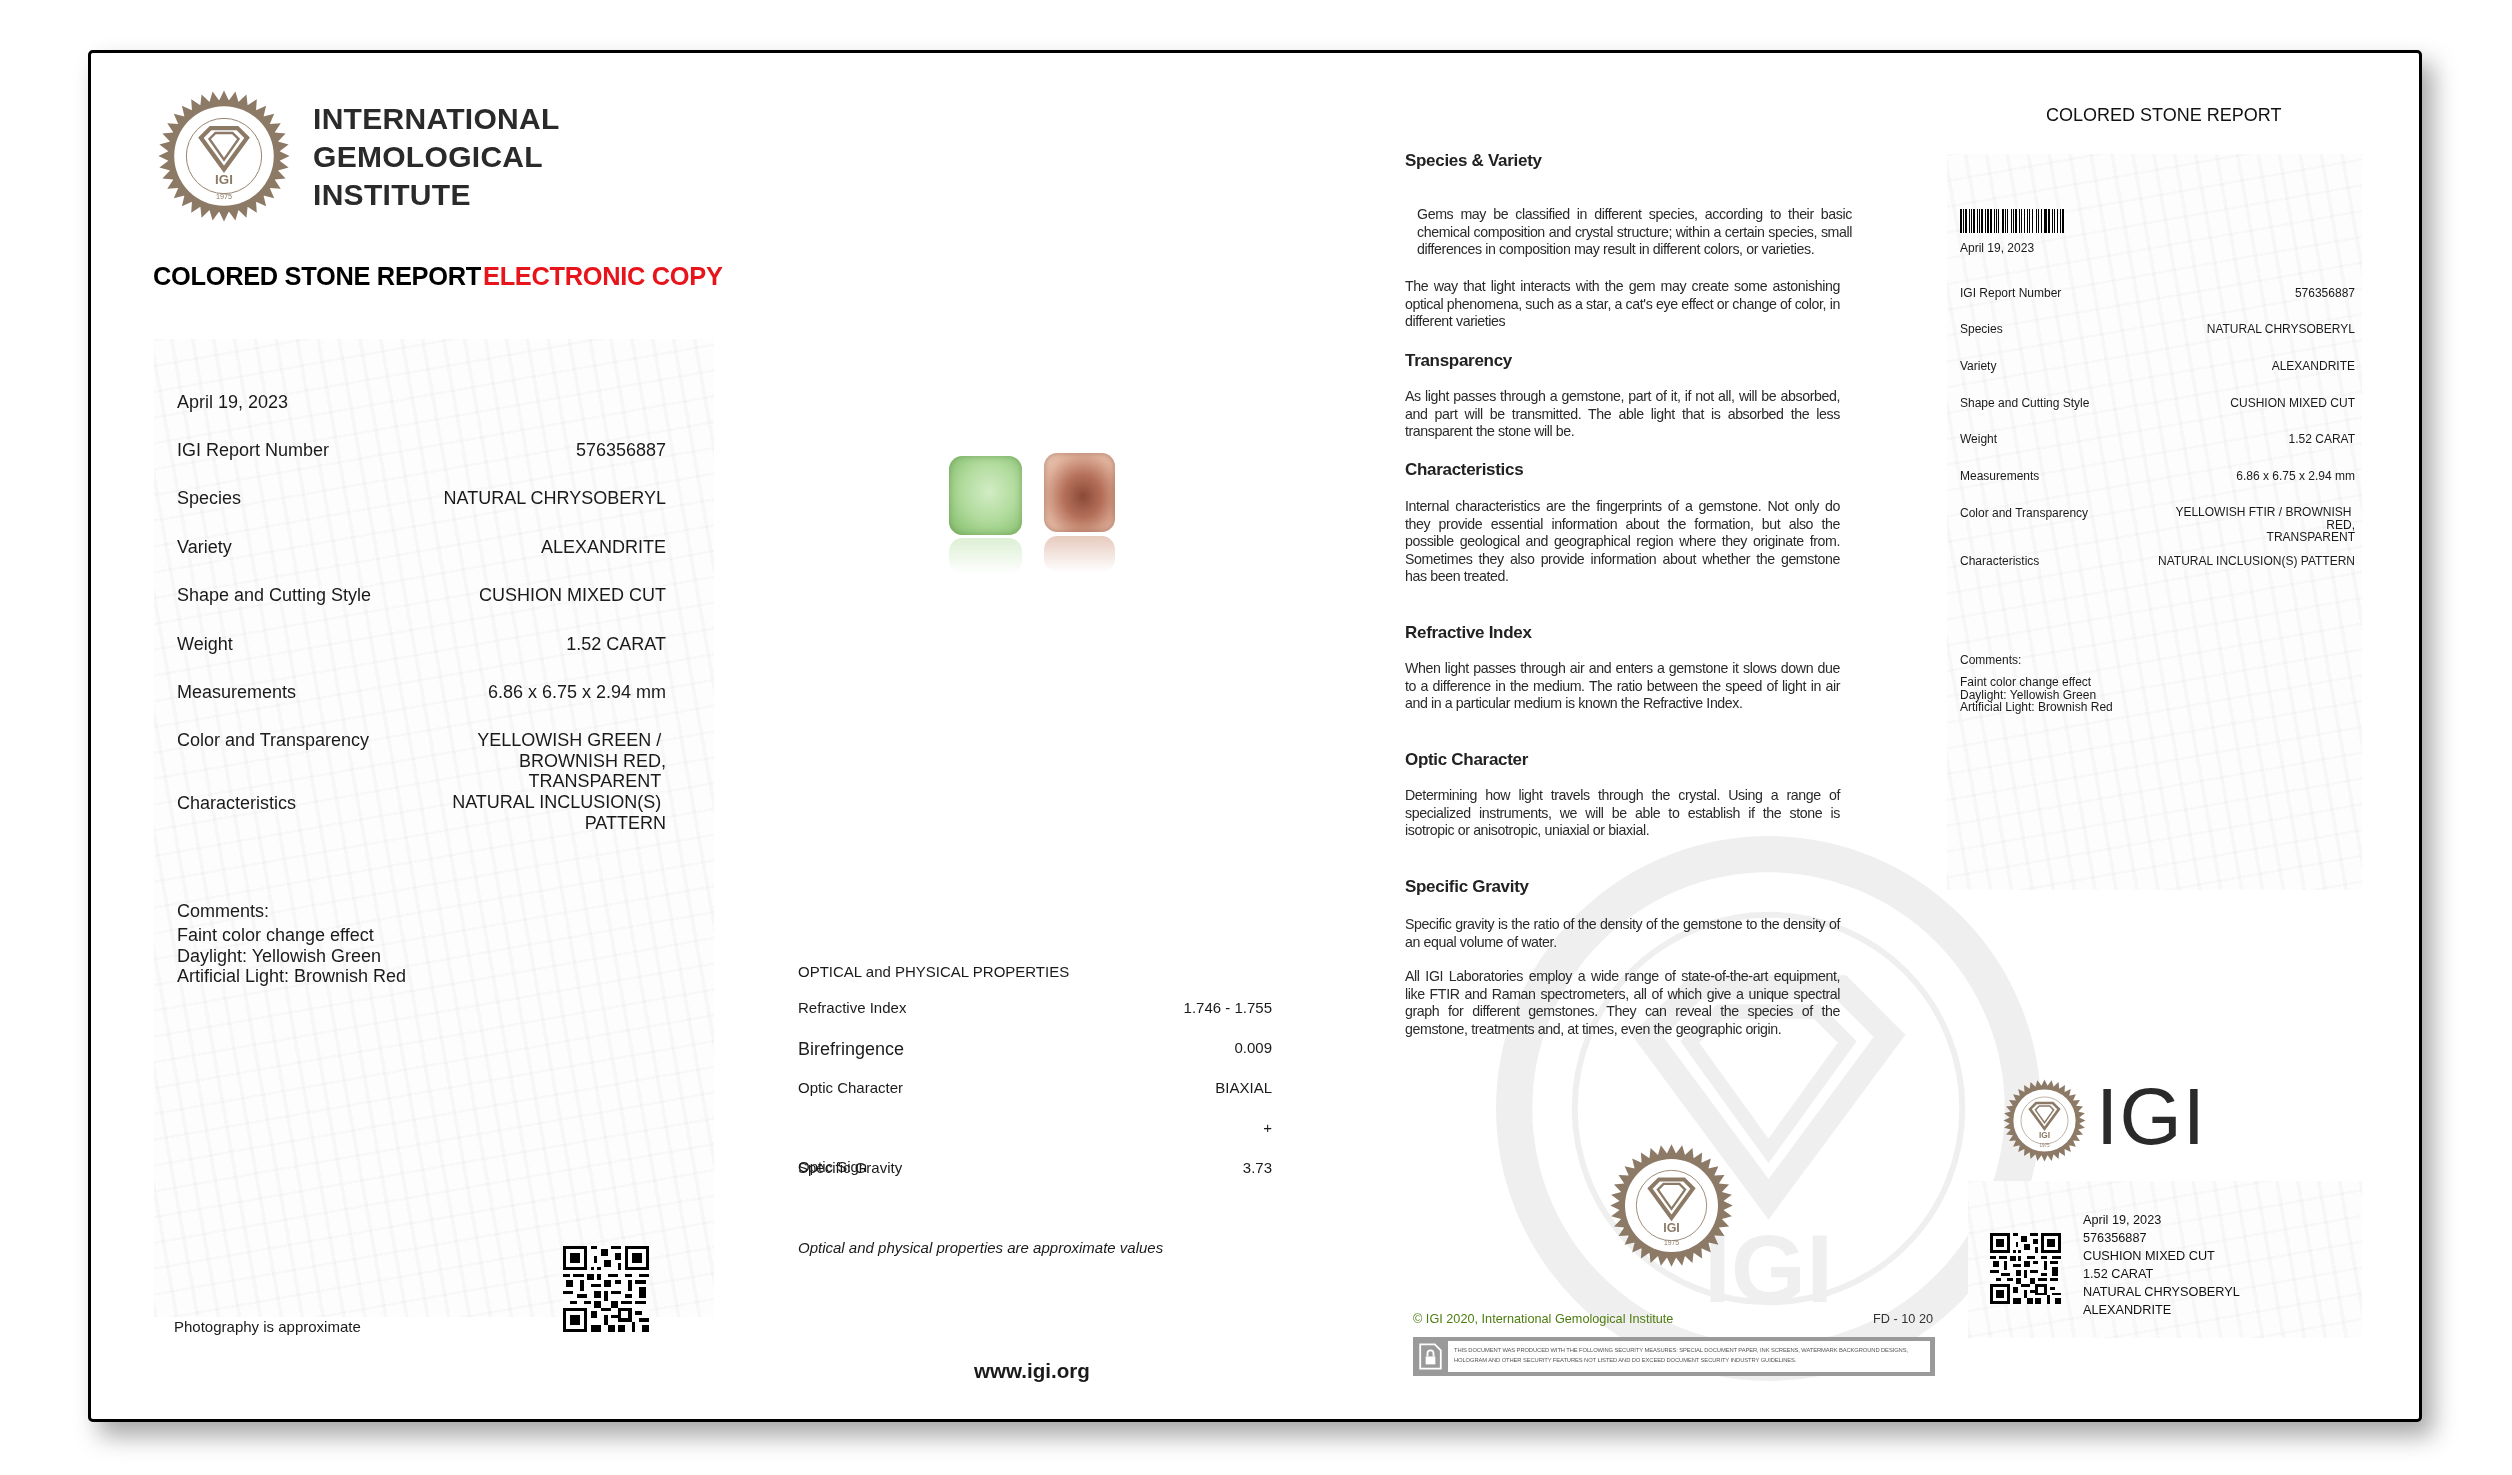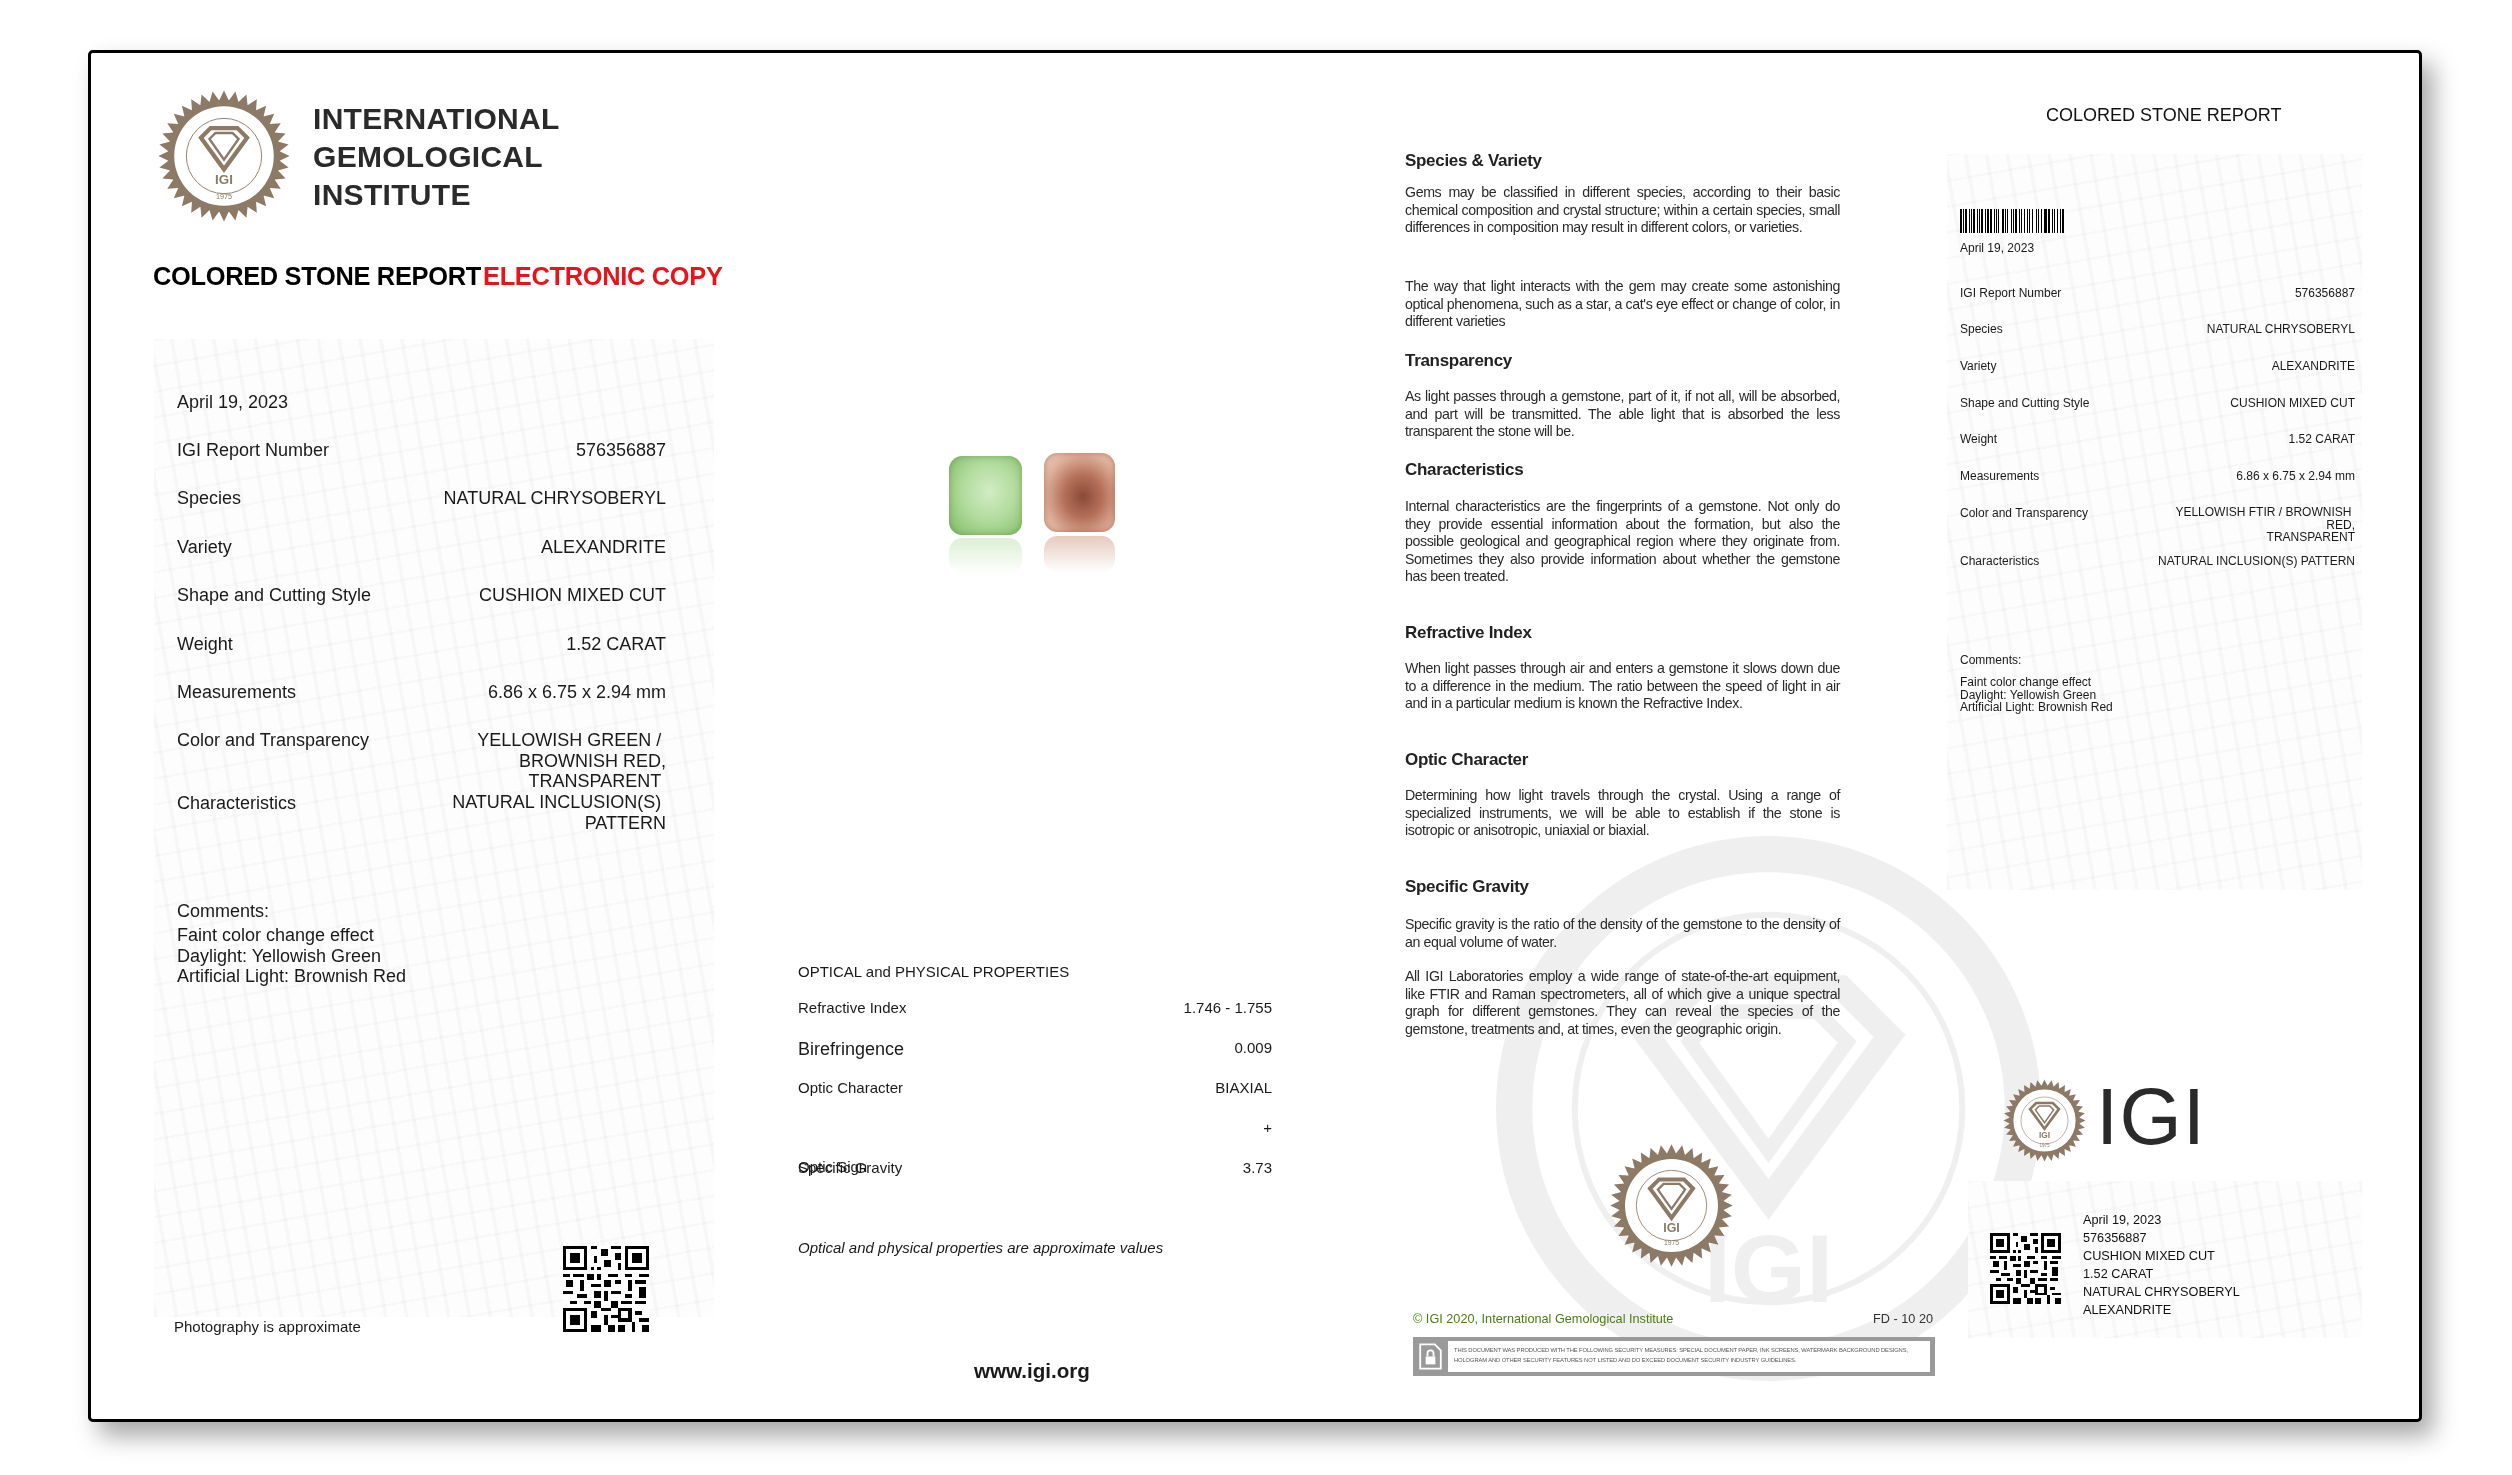--- a/index.html
+++ b/index.html
@@ -186,21 +186,21 @@
 
 <svg class="big-seal-bg" style="left:1496px; top:836px;" width="545" height="545" viewBox="-450 -450 900 900">
   <circle r="420" fill="none" stroke="#000" stroke-width="60"></circle>
   <circle r="320" fill="none" stroke="#000" stroke-width="10"></circle>
   <path d="M-200,-120 L-120,-200 L120,-200 L200,-120 L0,150 Z" fill="none" stroke="#000" stroke-width="40"></path>
   <path d="M-130,-110 L-80,-160 L80,-160 L130,-110 L0,70 Z" fill="none" stroke="#000" stroke-width="24"></path>
   <text x="0" y="320" text-anchor="middle" font-family="Liberation Sans, sans-serif" font-weight="bold" font-size="160" fill="#000">IGI</text>
 </svg>
 
 <div class="tx-head" style="top:151px;">Species &amp; Variety</div>
-<div class="tx-para" style="top:184px;">Gems may be classified in different species, according to their basic chemical composition and crystal structure; within a certain species, small differences in composition may result in different colors, or varieties.</div>
+<div class="tx-para" style="top:206px;margin-left:12px;">Gems may be classified in different species, according to their basic chemical composition and crystal structure; within a certain species, small differences in composition may result in different colors, or varieties.</div>
 <div class="tx-para" style="top:278px;">The way that light interacts with the gem may create some astonishing optical phenomena, such as a star, a cat's eye effect or change of color, in different varieties</div>
 
 <div class="tx-head" style="top:351px;">Transparency</div>
 <div class="tx-para" style="top:388px;">As light passes through a gemstone, part of it, if not all, will be absorbed, and part will be transmitted. The able light that is absorbed the less transparent the stone will be.</div>
 
 <div class="tx-head" style="top:460px;">Characteristics</div>
 <div class="tx-para" style="top:498px;">Internal characteristics are the fingerprints of a gemstone. Not only do they provide essential information about the formation, but also the possible geological and geographical region where they originate from. Sometimes they also provide information about whether the gemstone has been treated.</div>
 
 <div class="tx-head" style="top:623px;">Refractive Index</div>
 <div class="tx-para" style="top:660px;">When light passes through air and enters  a gemstone it slows down due to a difference in the medium. The ratio between the speed of light in air and in a particular medium is known the Refractive Index.</div>

